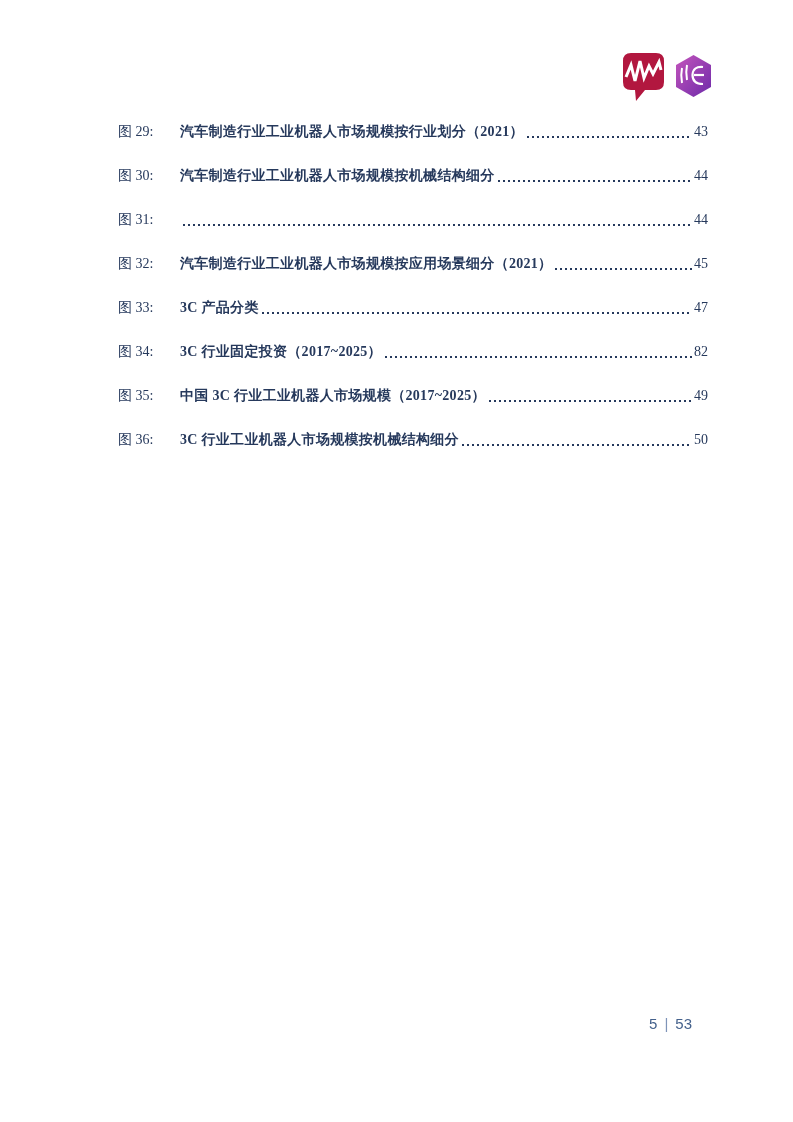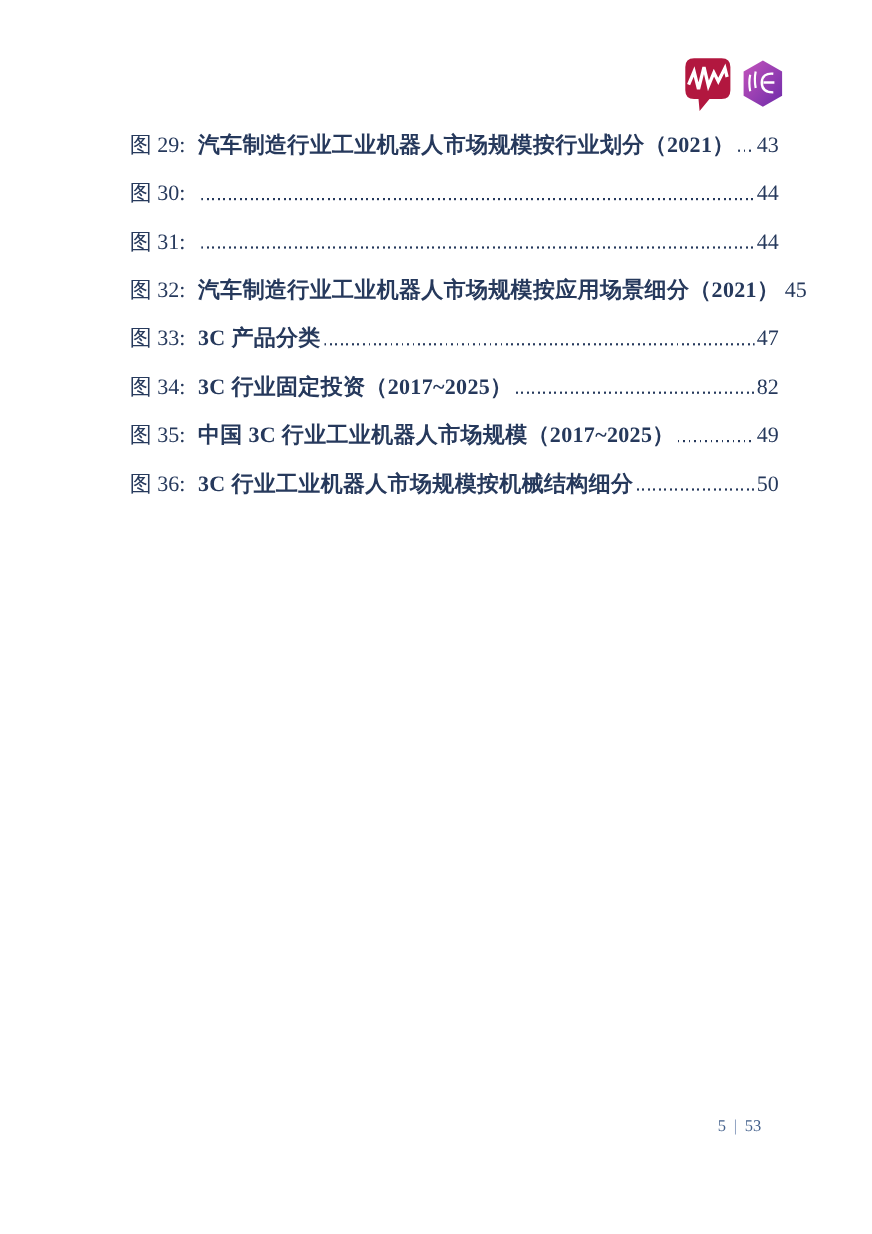--- a/index.html
+++ b/index.html
@@ -30,21 +30,21 @@
     left: 118px;
     top: 122px;
     width: 590px;
   }
   .toc-row {
     display: flex;
     align-items: flex-end;
     height: 20px;
     margin-bottom: 24px;
     color: #26395C;
-    font-size: 20px;
+    font-size: 14px;
     line-height: 20px;
     white-space: nowrap;
   }
   .row-label {
     width: 62px;
     flex: 0 0 62px;
     font-style: normal;
     font-weight: 500;
   }
   .row-title {
@@ -69,21 +69,21 @@
   }
 
   
   .footer {
     position: absolute;
     top: 1015px;
     right: 101px;
     font-size: 15px;
     line-height: 18px;
     color: #44618C;
-    font-family: Liberation Serif, serif;
+    font-family: Liberation Sans, sans-serif;
   }
   .footer .sep {
     margin: 0 7px;
     color: #7E94B8;
   }
 </style>
 </head>
 <body>
 
 <div class="page">
@@ -116,20 +116,21 @@
 
     <div class="toc-row">
       <span class="row-label">图 29:</span>
       <span class="row-title">汽车制造行业工业机器人市场规模按行业划分（2021）</span>
       <span class="leader"></span>
       <span class="row-page">43</span>
     </div>
 
     <div class="toc-row">
       <span class="row-label">图 30:</span>
+      <span class="row-title">汽车制造行业工业机器人市场规模按机械结构细分</span>
       <span class="leader"></span>
       <span class="row-page">44</span>
     </div>
 
     <div class="toc-row">
       <span class="row-label">图 31:</span>
       <span class="leader"></span>
       <span class="row-page">44</span>
     </div>
 

